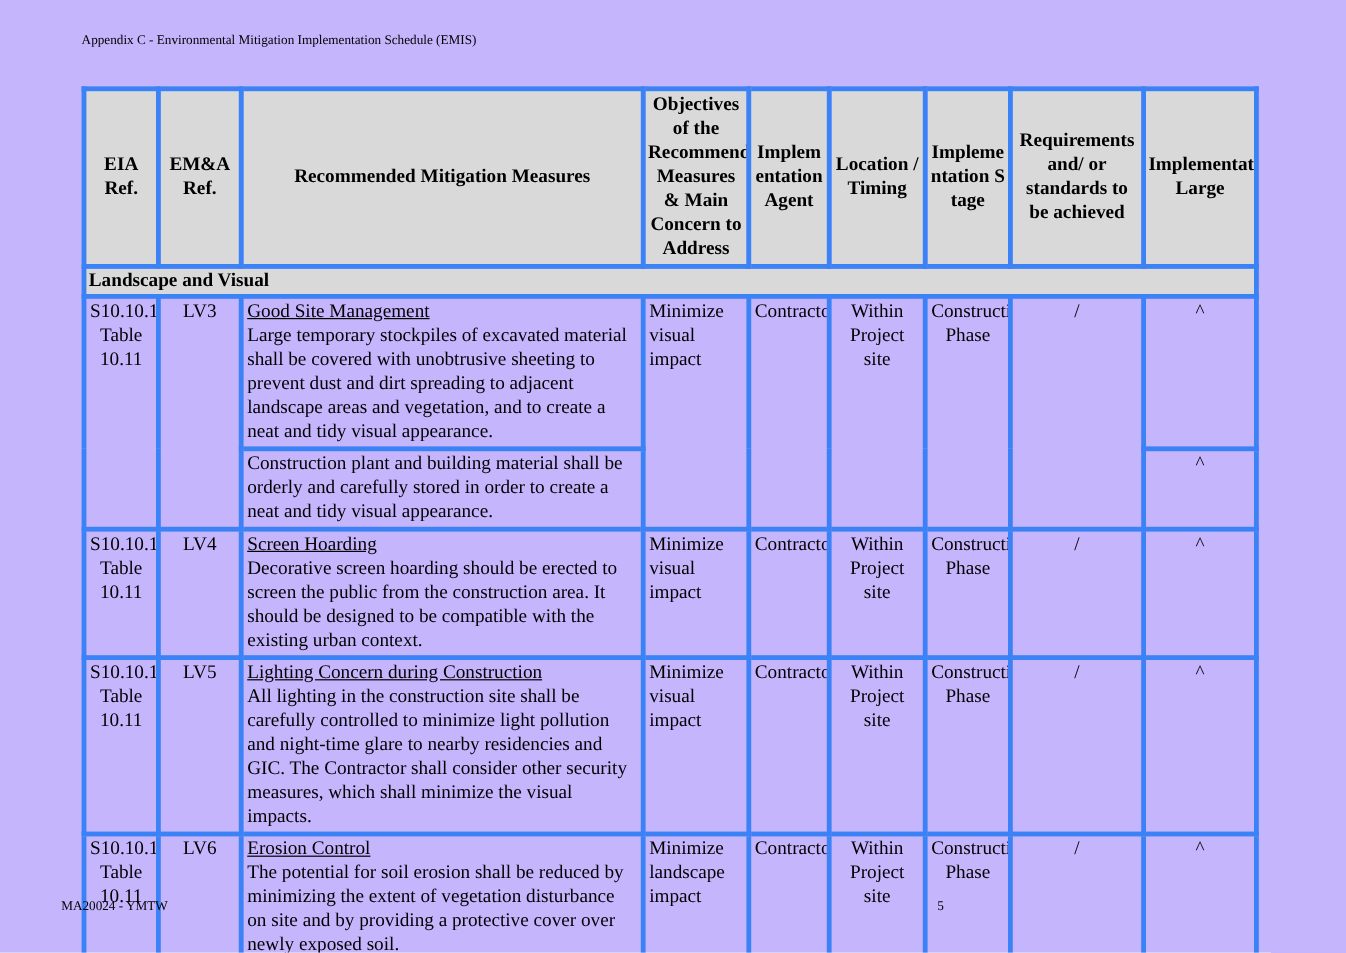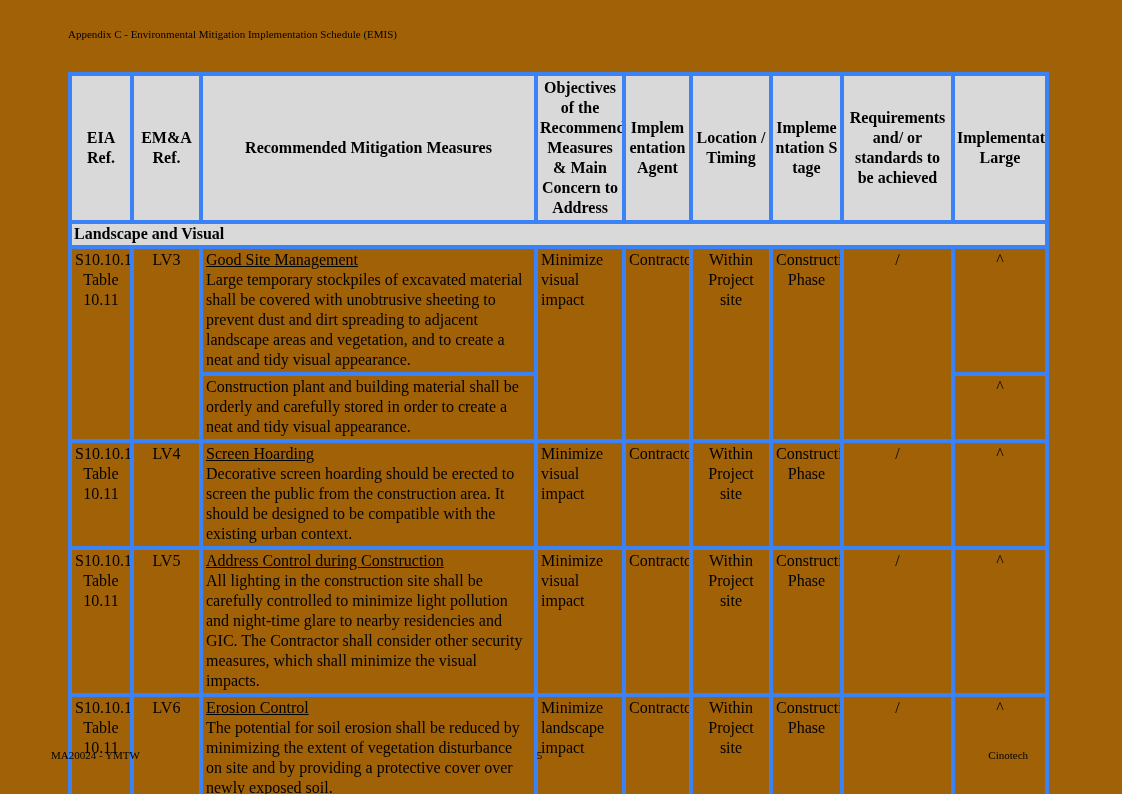--- a/index.html
+++ b/index.html
@@ -3,21 +3,21 @@
 <meta charset="utf-8">
 <style>
   * { margin: 0; padding: 0; box-sizing: border-box; }
   html, body { background: #ffffff; }
   body {
     width: 1122px; height: 794px;
     position: relative;
     font-family: "Liberation Serif", serif;
     color: #000;
   }
-  .page { position: absolute; inset: 0; background: #a16207; overflow: hidden; font-family: Liberation Serif, serif; }
+  .page { position: absolute; inset: 0; background: #c4b5fd; overflow: hidden; font-family: Liberation Serif, serif; }
 
   .doc-title {
     position: absolute; left: 68px; top: 28px;
     font-size: 11px;
   }
 
   table.emis {
     position: absolute; left: 68px; top: 72px;
     width: 977px;
     border-collapse: collapse;
@@ -149,21 +149,21 @@
         <td class="c-stage">Construction Phase</td>
         <td class="c-req">/</td>
         <td class="c-status">^</td>
       </tr>
 
       <tr class="h-r3">
         <td class="c-eia">S10.10.1
 Table 10.11</td>
         <td class="c-ema">LV5</td>
         <td class="c-meas">
-          <div class="m-title">Address Control during Construction</div>
+          <div class="m-title">Lighting Concern during Construction</div>
           <div class="m-text">All lighting in the construction site shall be carefully controlled to minimize light pollution and night-time glare to nearby residencies and GIC.  The Contractor shall consider other security measures, which shall minimize the visual impacts.</div>
         </td>
         <td class="c-obj">Minimize visual impact</td>
         <td class="c-agent">Contractor</td>
         <td class="c-loc">Within Project site</td>
         <td class="c-stage">Construction Phase</td>
         <td class="c-req">/</td>
         <td class="c-status">^</td>
       </tr>
 
@@ -181,16 +181,15 @@
         <td class="c-stage">Construction Phase</td>
         <td class="c-req">/</td>
         <td class="c-status">^</td>
       </tr>
     </tbody>
   </table>
 
   <div class="footer">
     <div class="f-left">MA20024 - YMTW</div>
     <div class="f-center">5</div>
-    <div class="f-right">Cinotech</div>
   </div>
 
 </div>
 
 </body></html>

